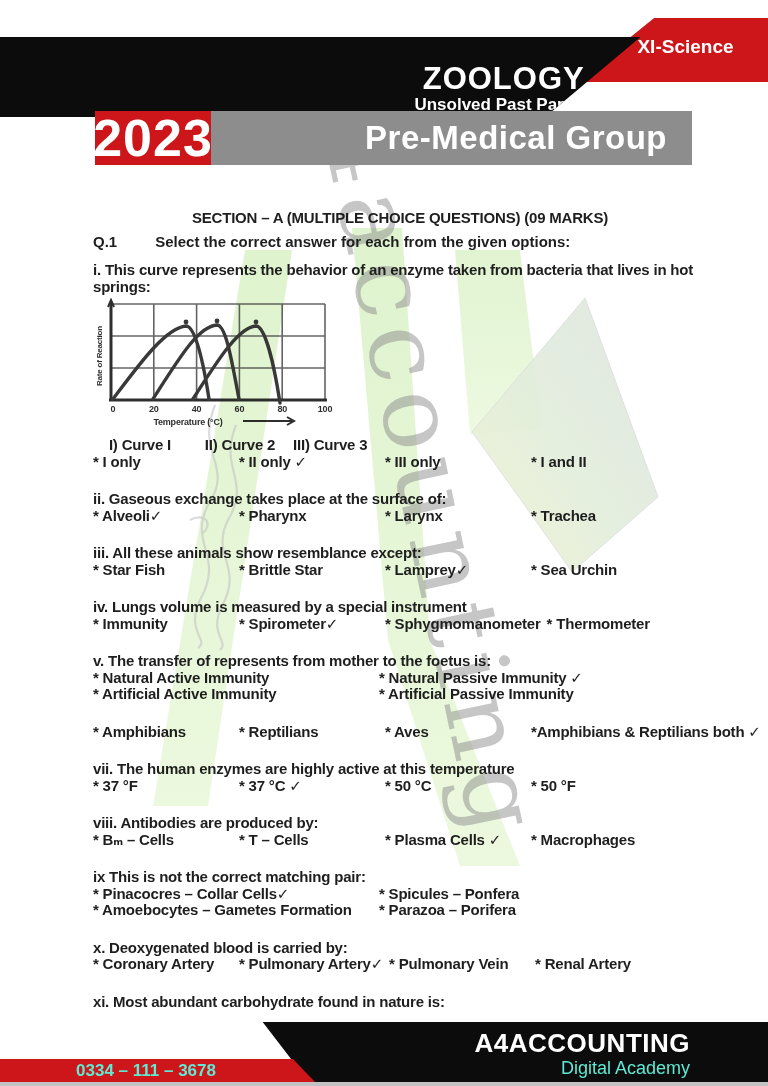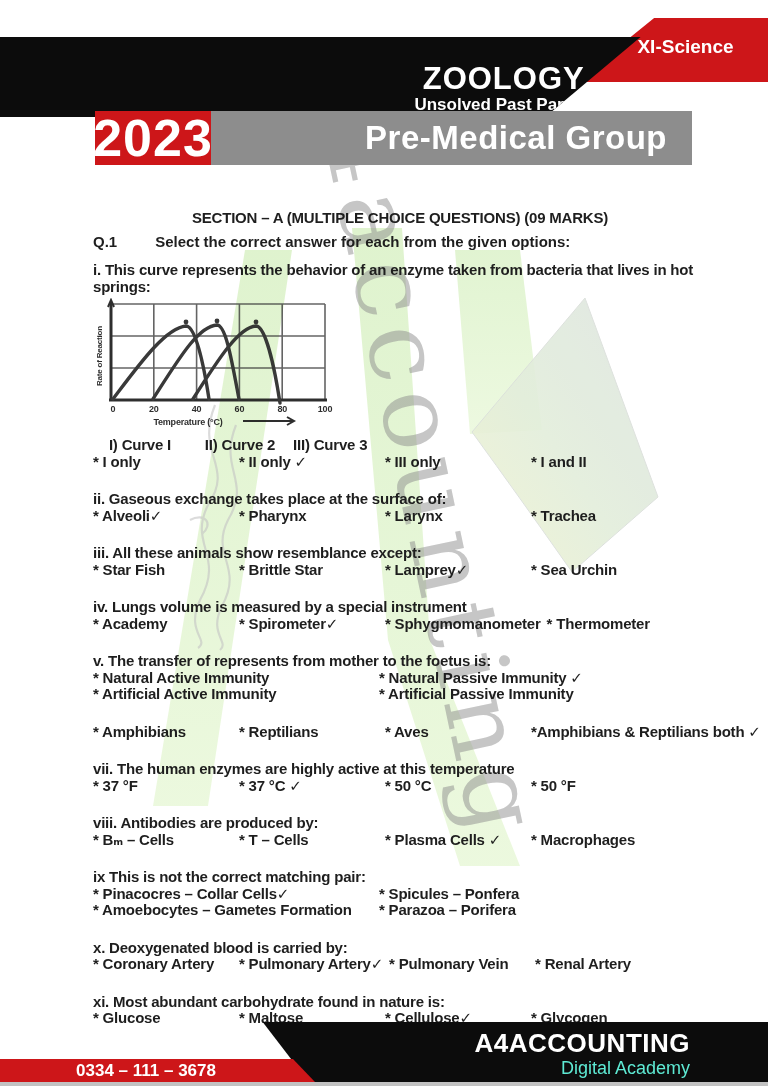--- a/index.html
+++ b/index.html
@@ -61,21 +61,21 @@
     position:absolute;left:0;top:1022px;width:768px;height:60px;background:#0c0c0c;z-index:2;
     clip-path:polygon(34.2% 0,100% 0,100% 100%,40.2% 100%);
     text-align:right;padding:7px 78px 0 0;box-sizing:border-box;
   }
   .footer-brand{color:#ffffff;font-size:26px;font-weight:800;line-height:28px;letter-spacing:.5px;}
   .footer-tag{color:#5eead4;font-size:18px;font-weight:400;line-height:22px;}
   #footer-red{
     position:absolute;left:0;top:1059px;width:315px;height:23px;background:#cd1619;z-index:3;
     clip-path:polygon(0 0,93% 0,100% 100%,0 100%);
     display:flex;align-items:center;justify-content:center;padding-right:40px;box-sizing:border-box;
-    color:#ffffff;font-size:17px;font-weight:700;padding-left:17px;
+    color:#5eead4;font-size:17px;font-weight:700;padding-left:17px;
   }
   #footer-strip{position:absolute;left:0;top:1082px;width:768px;height:4px;background:#c2c2c2;z-index:4;}
 </style>
 </head>
 <body>
 
 <svg id="watermark" viewBox="0 0 768 1086">
   <defs>
     <linearGradient id="g1" x1="0" y1="0" x2="0" y2="1">
       <stop offset="0" stop-color="#d7f0c2"></stop>
@@ -189,21 +189,21 @@
         <div class="opts">
           <span class="opt">* Star Fish</span>
           <span class="opt">* Brittle Star</span>
           <span class="opt">* Lamprey✓</span>
           <span class="opt">* Sea Urchin</span>
         </div>
       </div>
       <div class="q">
         <div class="q-text">iv. Lungs volume is measured by a special instrument</div>
         <div class="opts">
-          <span class="opt">* Academy</span>
+          <span class="opt">* Immunity</span>
           <span class="opt">* Spirometer✓</span>
           <span class="opt">* Sphygmomanometer</span>
           <span class="opt">* Thermometer</span>
         </div>
       </div>
       <div class="q">
         <div class="q-text">v. The transfer of represents from mother to the foetus is:</div>
         <div class="opts wide">
           <span class="opt">* Natural Active Immunity</span>
           <span class="opt">* Natural Passive Immunity ✓</span>
@@ -254,26 +254,20 @@
         <div class="q-text">x. Deoxygenated blood is carried by:</div>
         <div class="opts">
           <span class="opt">* Coronary Artery</span>
           <span class="opt">* Pulmonary Artery✓</span>
           <span class="opt">* Pulmonary Vein</span>
           <span class="opt">* Renal Artery</span>
         </div>
       </div>
       <div class="q">
         <div class="q-text">xi. Most abundant carbohydrate found in nature is:</div>
-        <div class="opts">
-          <span class="opt">* Glucose</span>
-          <span class="opt">* Maltose</span>
-          <span class="opt">* Cellulose✓</span>
-          <span class="opt">* Glycogen</span>
-        </div>
       </div>
     </div>
 </div>
 
 <div id="footer-black">
   <div class="footer-brand">A4ACCOUNTING</div>
   <div class="footer-tag">Digital Academy</div>
 </div>
 <div id="footer-red">
   <span>0334 – 111 – 3678</span>

